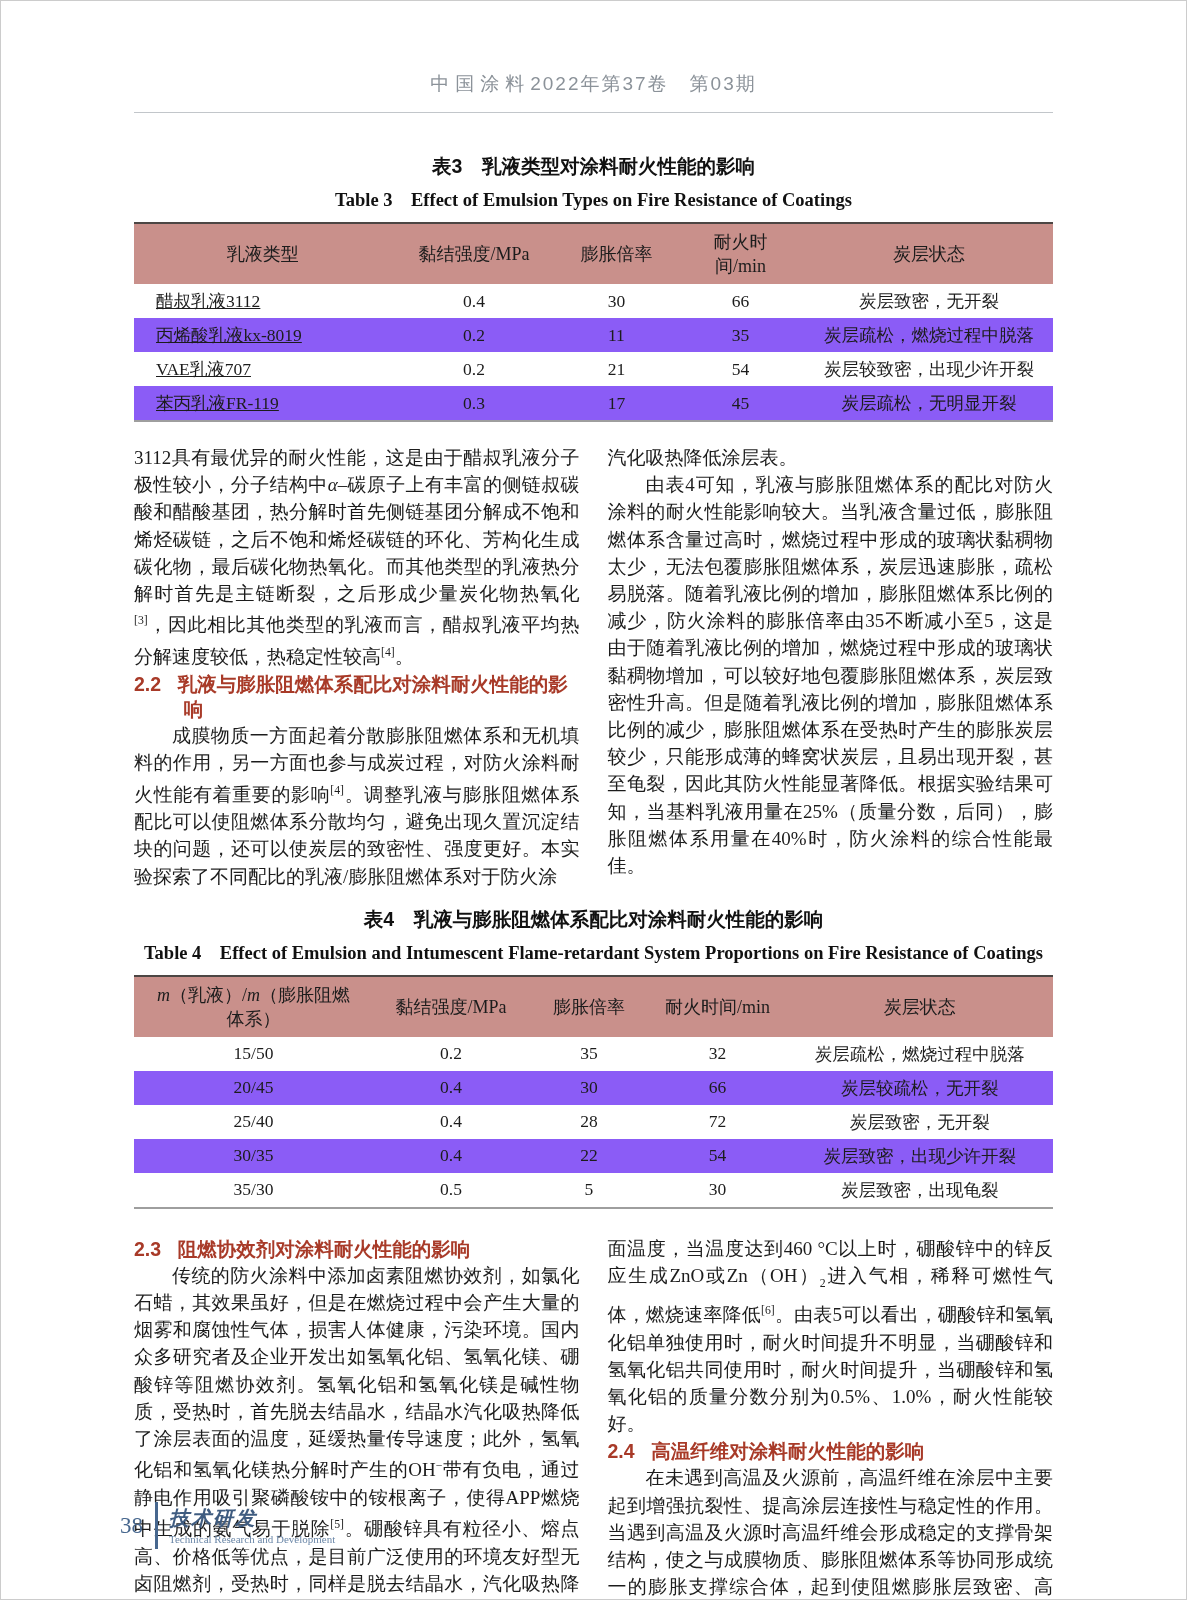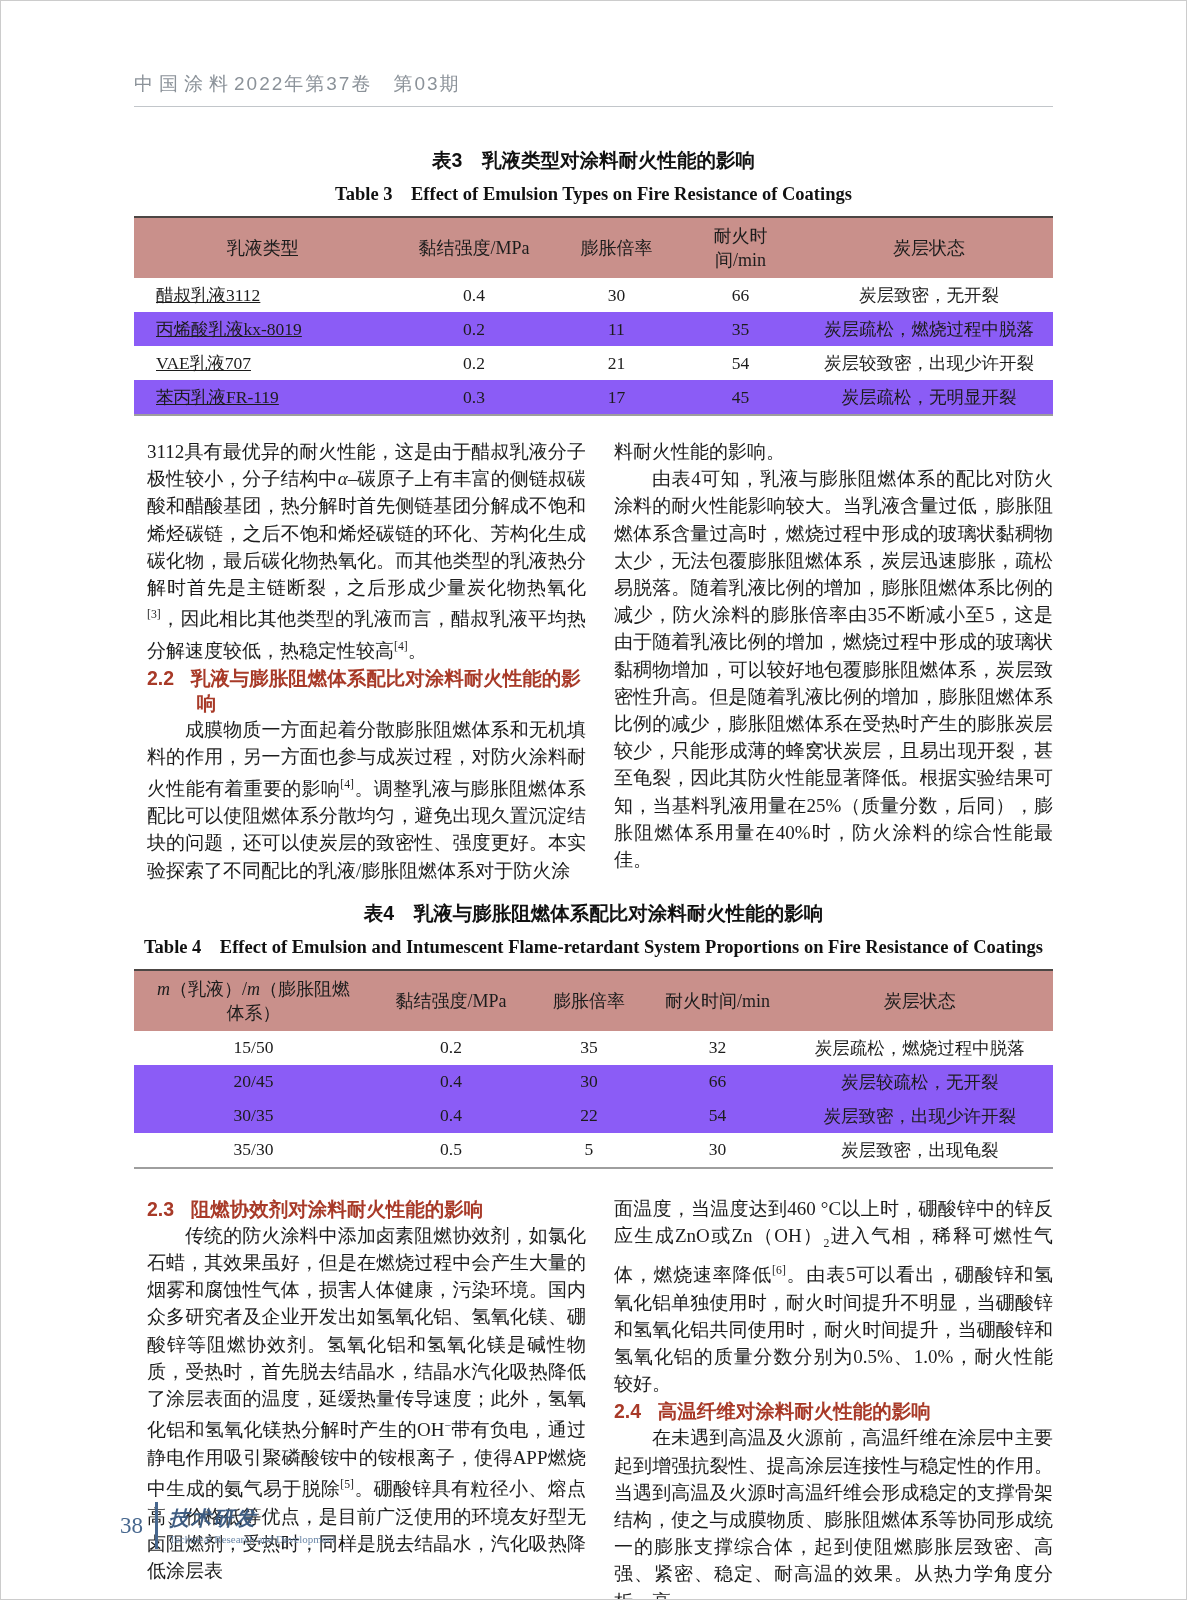--- a/index.html
+++ b/index.html
@@ -4,22 +4,22 @@
 <style>
   html,body{margin:0;padding:0;background:#e9e9e9;}
   .page{
     position:relative; width:1187px; height:1600px; box-sizing:border-box;
     margin:0 auto; background:#ffffff; border:1px solid #cccccc;
     padding:70px 133px 0 133px; overflow:hidden;
     font-family:"Liberation Serif","DejaVu Serif",serif; color:#1c1c1c;
   }
   
   .page-header{
-    display:flex; justify-content:flex-start; align-items:flex-end;
-    padding-bottom:9px; border-bottom:1px solid #c2c6ca;
+    display:flex; justify-content:center; align-items:flex-end;
+    padding-bottom:15px; border-bottom:1px solid #c2c6ca;
     font-family:"Liberation Sans","DejaVu Sans",sans-serif;
     font-size:19px; color:#8b9299;
   }
   .journal-name{letter-spacing:6px;}
   .issue-info{letter-spacing:2px;}
   
   .table-block{margin-top:40px;}
   .table-title-cn{
     text-align:center; font-family:"Liberation Sans","DejaVu Sans",sans-serif;
     font-weight:bold; font-size:19.5px; color:#111;
@@ -39,21 +39,21 @@
   td{text-align:center; padding:5px 4px;}
   tr.stripe{background:#8b5cf6;}
   .t3 col:nth-child(1){width:28%;} .t3 col:nth-child(2){width:18%;}
   .t3 col:nth-child(3){width:13%;} .t3 col:nth-child(4){width:14%;}
   .t3 col:nth-child(5){width:27%;}
   .t4 col:nth-child(1){width:26%;} .t4 col:nth-child(2){width:17%;}
   .t4 col:nth-child(3){width:13%;} .t4 col:nth-child(4){width:15%;}
   .t4 col:nth-child(5){width:29%;}
   .t3 td:first-child{text-align:left; padding-left:22px;text-decoration:underline;}
   
-  .cols{display:flex; gap:28px; margin-top:22px;margin-left:13px;}
+  .cols{display:flex; gap:28px; margin-top:22px;}
   .col{flex:1; min-width:0; font-size:19px; line-height:27.2px; text-align:justify;}
   p{margin:0;}
   .indent{text-indent:2em;}
   .sec-heading{
     color:#a83a28; font-family:"Liberation Sans","DejaVu Sans",sans-serif;
     font-weight:bold; font-size:19.5px; line-height:25px;
     padding-left:2.55em; text-indent:-2.55em; text-align:left; margin-top:2px;
   }
   .sec-num{margin-right:0.85em;}
   sup,sub{font-size:0.62em;}
@@ -132,21 +132,21 @@
 
   <div class="cols">
     <div class="col">
       <p>3112具有最优异的耐火性能，这是由于醋叔乳液分子极性较小，分子结构中<i>α</i>–碳原子上有丰富的侧链叔碳酸和醋酸基团，热分解时首先侧链基团分解成不饱和烯烃碳链，之后不饱和烯烃碳链的环化、芳构化生成碳化物，最后碳化物热氧化。而其他类型的乳液热分解时首先是主链断裂，之后形成少量炭化物热氧化<sup>[3]</sup>，因此相比其他类型的乳液而言，醋叔乳液平均热分解速度较低，热稳定性较高<sup>[4]</sup>。</p>
       <div class="sec-heading">
         <span class="sec-num">2.2</span><span>乳液与膨胀阻燃体系配比对涂料耐火性能的影响</span>
       </div>
       <p class="indent">成膜物质一方面起着分散膨胀阻燃体系和无机填料的作用，另一方面也参与成炭过程，对防火涂料耐火性能有着重要的影响<sup>[4]</sup>。调整乳液与膨胀阻燃体系配比可以使阻燃体系分散均匀，避免出现久置沉淀结块的问题，还可以使炭层的致密性、强度更好。本实验探索了不同配比的乳液/膨胀阻燃体系对于防火涂</p>
     </div>
     <div class="col">
-      <p>料耐火性能的影响。</p>
+      <p>汽化吸热降低涂层表。</p>
       <p class="indent">由表4可知，乳液与膨胀阻燃体系的配比对防火涂料的耐火性能影响较大。当乳液含量过低，膨胀阻燃体系含量过高时，燃烧过程中形成的玻璃状黏稠物太少，无法包覆膨胀阻燃体系，炭层迅速膨胀，疏松易脱落。随着乳液比例的增加，膨胀阻燃体系比例的减少，防火涂料的膨胀倍率由35不断减小至5，这是由于随着乳液比例的增加，燃烧过程中形成的玻璃状黏稠物增加，可以较好地包覆膨胀阻燃体系，炭层致密性升高。但是随着乳液比例的增加，膨胀阻燃体系比例的减少，膨胀阻燃体系在受热时产生的膨胀炭层较少，只能形成薄的蜂窝状炭层，且易出现开裂，甚至龟裂，因此其防火性能显著降低。根据实验结果可知，当基料乳液用量在25%（质量分数，后同），膨胀阻燃体系用量在40%时，防火涂料的综合性能最佳。</p>
     </div>
   </div>
 
   <div class="table-block" style="margin-top:16px;">
     <div class="table-title-cn">表4　乳液与膨胀阻燃体系配比对涂料耐火性能的影响</div>
     <div class="table-title-en">Table 4　Effect of Emulsion and Intumescent Flame-retardant System Proportions on Fire Resistance of Coatings</div>
     <table class="t4">
       <colgroup>
           <col>
@@ -171,20 +171,27 @@
             <td>35</td>
             <td>32</td>
             <td>炭层疏松，燃烧过程中脱落</td>
           </tr>
           <tr class="stripe">
             <td>20/45</td>
             <td>0.4</td>
             <td>30</td>
             <td>66</td>
             <td>炭层较疏松，无开裂</td>
+          </tr>
+          <tr>
+            <td>25/40</td>
+            <td>0.4</td>
+            <td>28</td>
+            <td>72</td>
+            <td>炭层致密，无开裂</td>
           </tr>
           <tr class="stripe">
             <td>30/35</td>
             <td>0.4</td>
             <td>22</td>
             <td>54</td>
             <td>炭层致密，出现少许开裂</td>
           </tr>
           <tr>
             <td>35/30</td>

